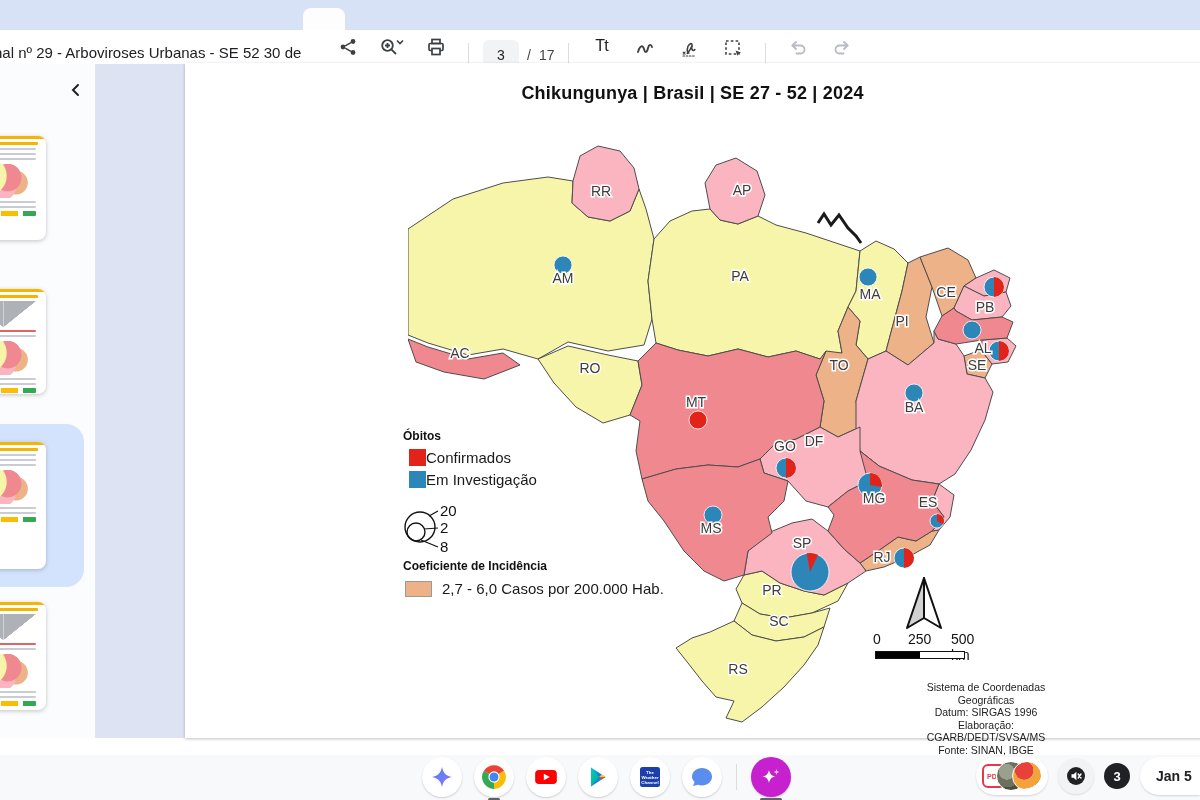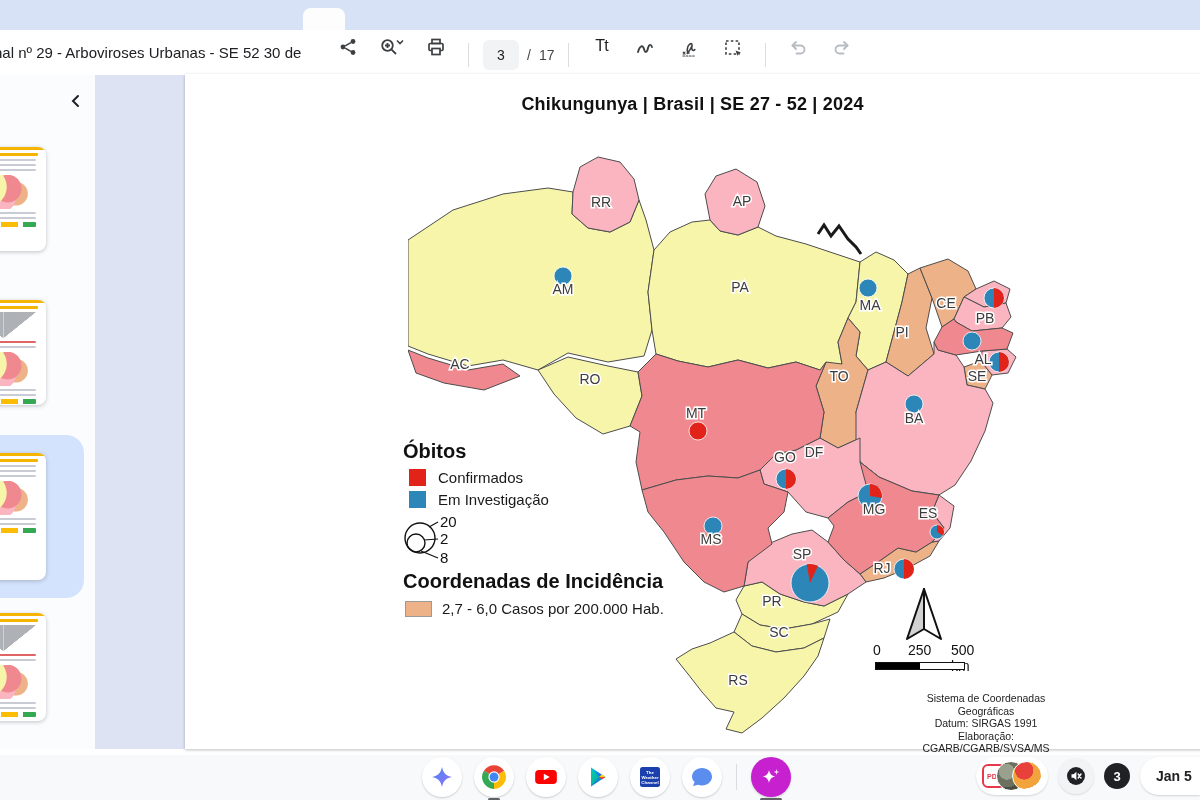--- a/index.html
+++ b/index.html
@@ -16,21 +16,21 @@
   .tb-btn { width:36px; height:36px; border:none; background:transparent; border-radius:50%; display:flex; align-items:flex-start; justify-content:center; cursor:pointer; color:#3c4043; }
   .tb-btn svg { display:block; }
   .tb-btn.disabled { color:#b7bbc2; }
   .sep-v { width:1px; height:24px; background:#dadce0; margin:0 6px; }
   .page-box { width:36px; height:30px; background:#f1f3f4; border-radius:6px; display:flex; align-items:center; justify-content:center; font-size:14px; color:#202124; }
   .page-total { font-size:14px; color:#444746; display:flex; gap:8px; align-items:center; }
   .zoom-caret { margin-left:-4px; }
   .tt-label { font-size:16px; color:#202124; font-weight:500; letter-spacing:-1px; }
 
   
-  .workspace { position:absolute; left:0; top:75px; width:1200px; height:674px; background:#dde3f2; }
+  .workspace { position:absolute; left:0; top:64px; width:1200px; height:674px; background:#dde3f2; }
   .sidebar { position:absolute; left:0; top:0; width:96px; height:674px; background:#fbfcfe; border-right:1px solid #e2e4ea; }
   .collapse-btn { position:absolute; left:62px; top:12px; width:28px; height:28px; border:none; background:transparent; border-radius:50%; cursor:pointer; display:flex; align-items:center; justify-content:center; }
   .thumb-hl { position:absolute; left:-20px; width:104px; border-radius:18px; background:#d3e3fd; }
   .thumb { position:absolute; left:-46px; width:92px; background:#fff; border-radius:8px; box-shadow:0 1px 4px rgba(60,64,67,.3); overflow:hidden; cursor:pointer; }
   .thumb .bar { height:3px; background:#f4b400; }
   .thumb .hline { height:3px; margin:3px 8px 0 8px; background:#f4b400; border-radius:1px; }
   .thumb .tline { height:2px; margin:3px 10px 0 10px; background:#c9ccd4; border-radius:1px; }
   .thumb .tline.red { background:#e06666; }
   .thumb .mini-map { height:34px; margin:4px 14px 2px 14px;
       background: radial-gradient(circle at 30% 35%, #f6f5a9 0 38%, transparent 40%),
@@ -47,22 +47,22 @@
 
   .canvas { position:absolute; left:96px; top:0; width:1104px; height:674px; background:#dde3f2; }
   .page { position:absolute; left:89px; top:-1px; width:1111px; height:675px; background:#fff; box-shadow:0 1px 3px rgba(0,0,0,.25); }
 
   .map-title { position:absolute; left:0; top:20px; width:1015px; text-align:center; font-size:18px; font-weight:700; color:#111; letter-spacing:.2px; }
 
   #brazil { position:absolute; left:223px; top:58px; }
 
   
   .legend-obitos { position:absolute; left:218px; top:366px; }
-  .legend-title { font-size:20px; font-weight:700; color:#111; margin-bottom:6px; }
-  .lg-row { display:flex; align-items:center; gap:12px; margin:5px 0 0 6px; }
+  .legend-title { font-size:12px; font-weight:700; color:#111; margin-bottom:6px; }
+  .lg-row { display:flex; align-items:center; gap:0; margin:5px 0 0 6px; }
   .lg-sq { width:17px; height:17px; flex:0 0 17px; }
   .lg-label { font-size:15px; color:#1a1a1a; }
   .size-legend { position:absolute; left:213px; top:438px; }
   .legend-incid { position:absolute; left:218px; top:496px; }
   .legend-incid .lg-sw { width:27px; height:16px; flex:0 0 27px; border:1px solid #9a9a9a; }
   .legend-incid .lg-row { margin:7px 0 0 2px; gap:10px; }
 
   .north-arrow { position:absolute; left:717px; top:512px; }
   .scalebar { position:absolute; left:688px; top:568px; width:120px; }
   .scalebar .sb-labels { position:relative; height:16px; font-size:14px; color:#111; }
@@ -348,21 +348,21 @@
         <circle cx="18" cy="31" r="9" fill="none" stroke="#111" stroke-width="1.4"></circle>
         <path d="M31 15 L40 10" stroke="#111" stroke-width="1.2"></path>
         <path d="M26 28 L40 27" stroke="#111" stroke-width="1.2"></path>
         <path d="M23 39 L40 46" stroke="#111" stroke-width="1.2"></path>
         <text x="42" y="15" font-size="15" fill="#111">20</text>
         <text x="42" y="32" font-size="15" fill="#111">2</text>
         <text x="42" y="51" font-size="15" fill="#111">8</text>
       </svg>
 
       <div class="legend-incid">
-        <div class="legend-title">Coordenadas de Incidência</div>
+        <div class="legend-title">Coeficiente de Incidência</div>
         <div id="incid-rows">
             <div class="lg-row">
               <span class="lg-sw" style="background: rgb(238, 178, 137);"></span>
               <span class="lg-label">2,7 - 6,0 Casos por 200.000 Hab.</span>
             </div>
           </div>
       </div>
 
       <svg class="north-arrow" width="44" height="58" viewBox="0 0 44 58">
         <path d="M22 3 L22 43 L5 53 Z" fill="#d2d2d2" stroke="#111" stroke-width="2" stroke-linejoin="round"></path>
@@ -373,22 +373,22 @@
         <div class="sb-labels">
           <span style="left:0">0</span>
           <span style="left:35px">250</span>
           <span style="left:78px">500 km</span>
         </div>
         <div class="sb-bar"></div>
       </div>
 
       <div class="credits">
         <div>Sistema de Coordenadas Geográficas</div>
-        <div>Datum: SIRGAS 1991</div>
-        <div>Elaboração: CGARB/CGARB/SVSA/MS</div>
+        <div>Datum: SIRGAS 1996</div>
+        <div>Elaboração: CGARB/DEDT/SVSA/MS</div>
         <div>Fonte: SINAN, IBGE</div>
       </div>
     </div>
   </div>
 </div>
 
 <div class="shelf">
   <div class="shelf-center">
     <div class="app">
       <svg width="24" height="24" viewBox="0 0 24 24">

